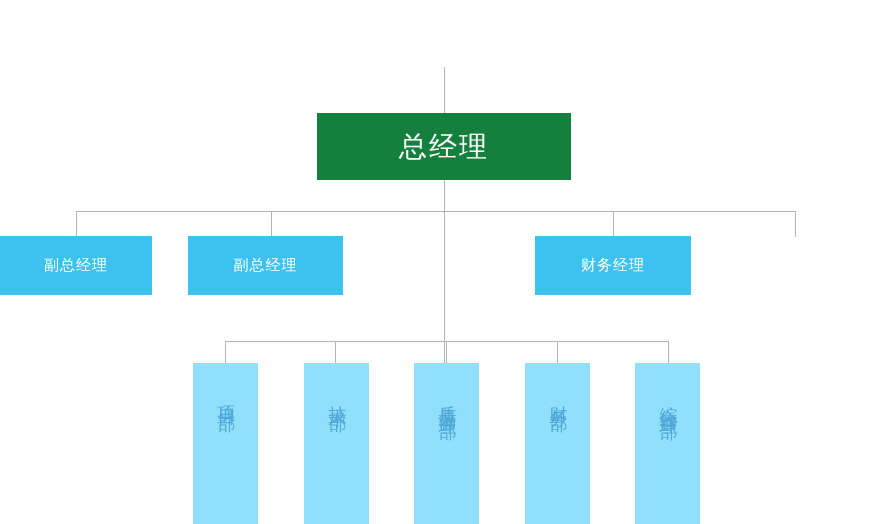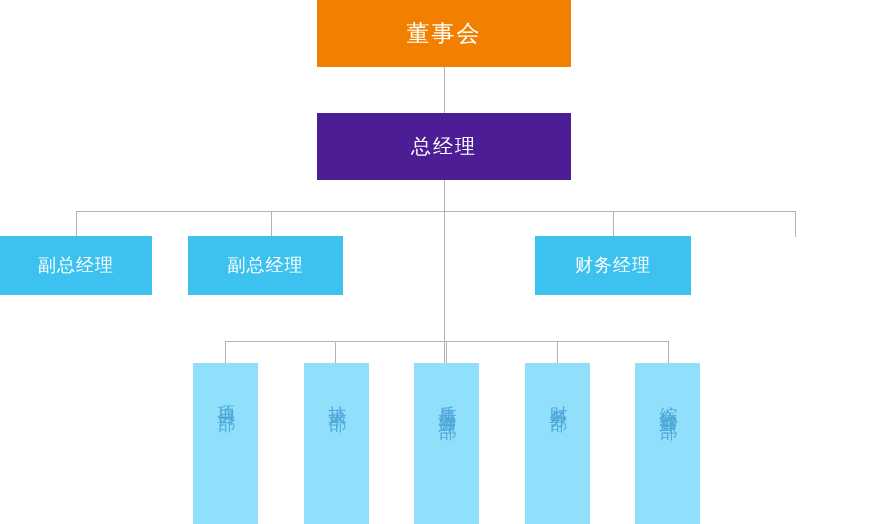--- a/index.html
+++ b/index.html
@@ -26,29 +26,29 @@
     text-align: center;
     line-height: 1.25;
   }
   .node-board {
     background: #F28000;
     color: #ffffff;
     font-size: 23px;
     letter-spacing: 2px;
   }
   .node-mgr {
-    background: #4c1d95;
+    background: #15803d;
     color: #ffffff;
-    font-size: 20px;
+    font-size: 28px;
     letter-spacing: 2px;
   }
   .node-exec {
     background: #3DC2EF;
     color: #ffffff;
-    font-size: 18px;
+    font-size: 15px;
     letter-spacing: 1px;
   }
   .node-dept {
     background: #90E0FB;
     color: #4FA8D8;
     font-size: 18px;
     letter-spacing: 1px;
     align-items: flex-start;
     padding-top: 28px;
   }
@@ -64,23 +64,20 @@
     background: #b4b4b4;
   }
   .connector.h { height: 1px; }
   .connector.v { width: 1px; }
 </style>
 </head>
 <body>
 
 <div id="org-chart">
 
-  <div class="node node-board" style="left:317px; top:0px; width:254px; height:67px;">
-    <span>董事会</span>
-  </div>
 
   <div class="connector v" style="left:444px; top:67px; height:46px;"></div>
 
   <div class="node node-mgr" style="left:317px; top:113px; width:254px; height:67px;">
     <span>总经理</span>
   </div>
 
   <div class="connector v" style="left:444px; top:180px; height:184px;"></div>
 
   <div class="connector h" style="left:76px; top:211px; width:720px;"></div>

